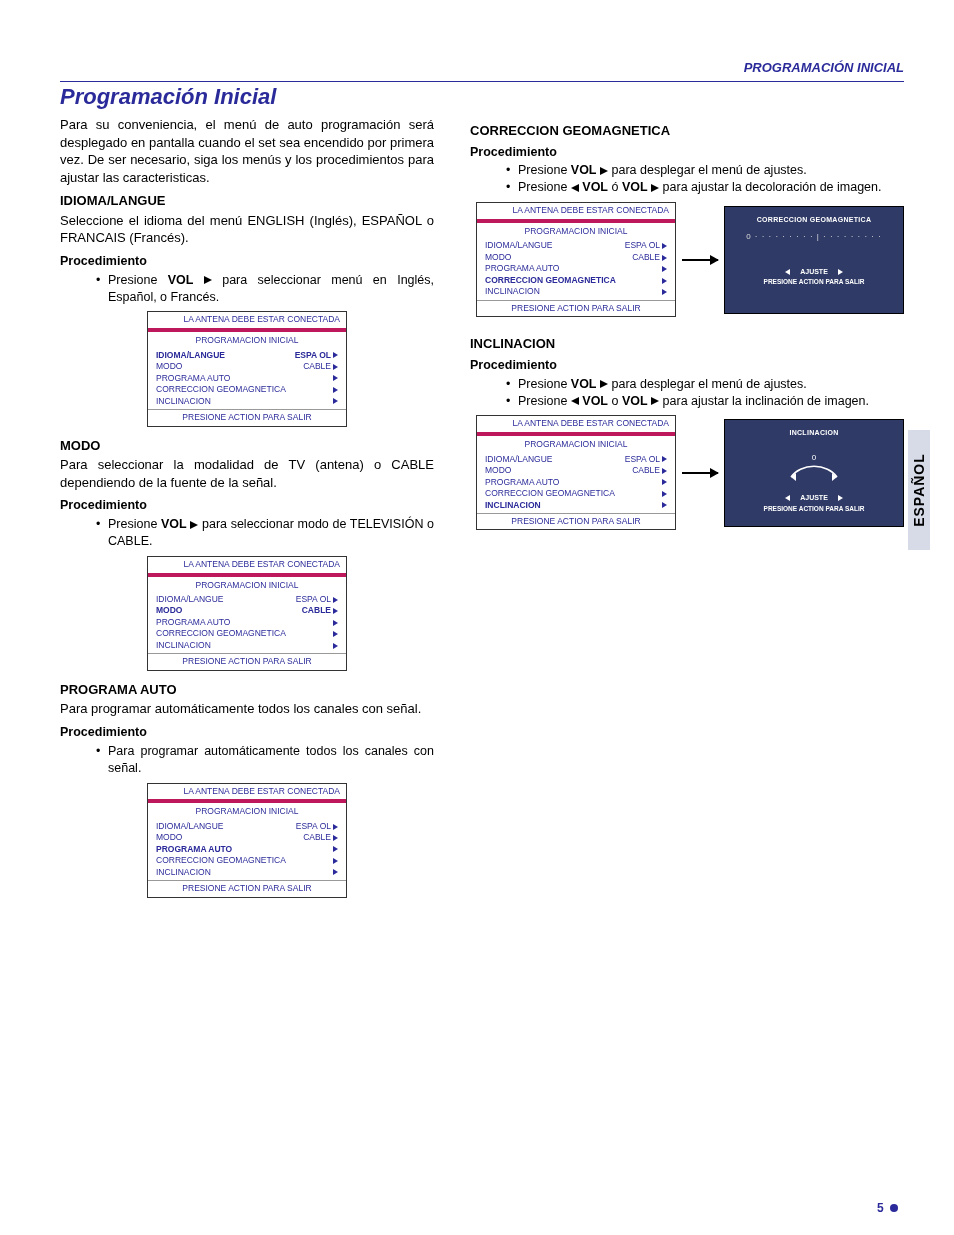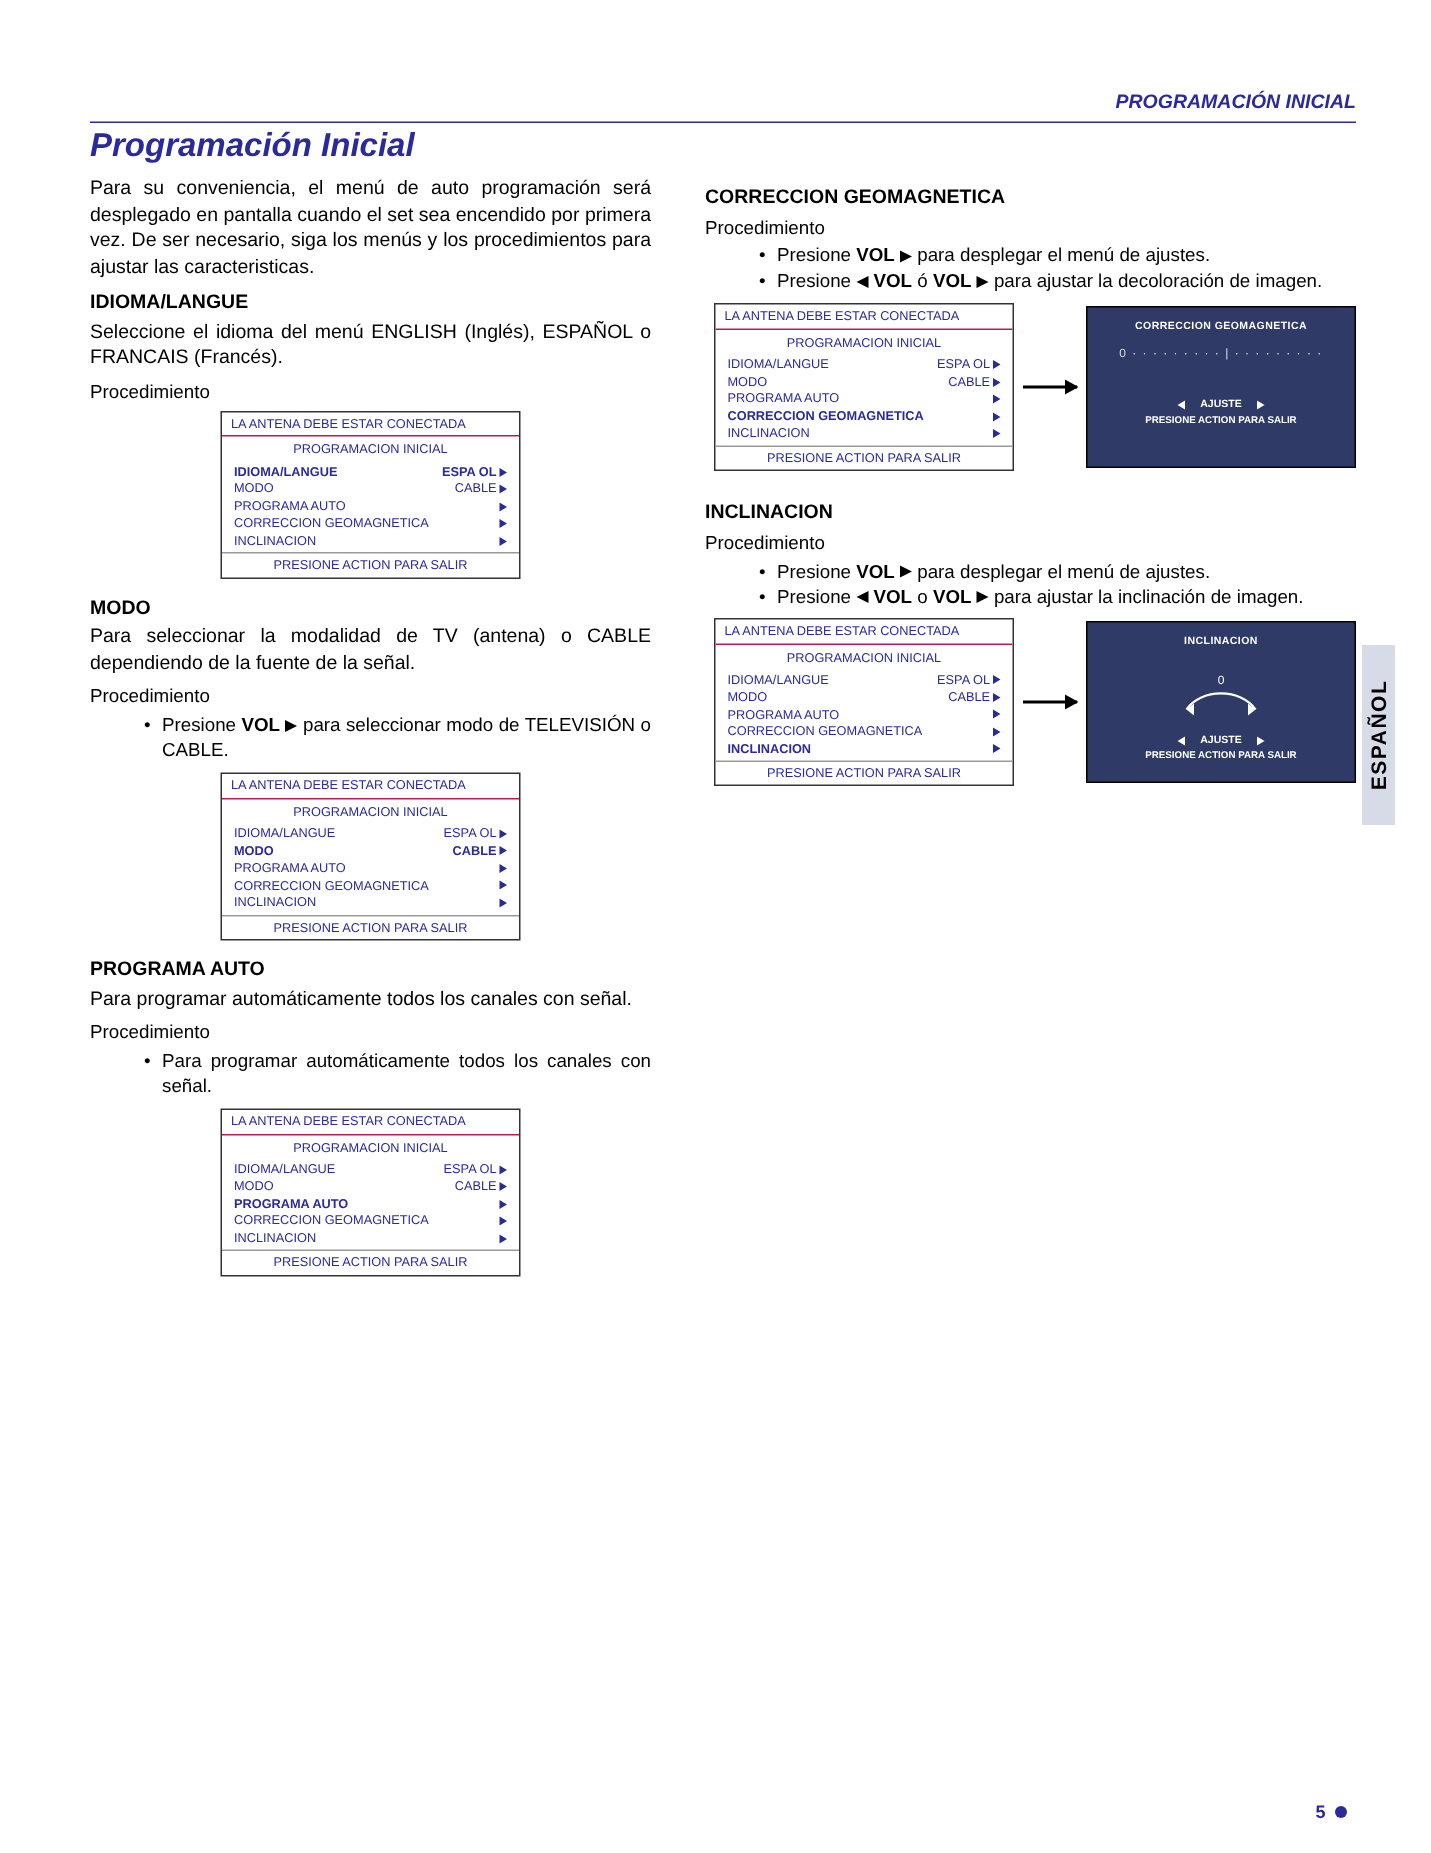--- a/index.html
+++ b/index.html
@@ -5,32 +5,32 @@
   * { box-sizing: border-box; margin: 0; padding: 0; }
   body { font-family: Arial, Helvetica, sans-serif; background: #fff; width: 954px; height: 1235px; position: relative; color: #000; }
   .page { padding: 60px 50px 30px 60px; position: relative; }
   .header-line { border-top: 1.5px solid #2a2a9a; margin-bottom: 2px; }
   .header-label { color: #2a2a9a; font-weight: bold; font-style: italic; font-size: 13px; text-align: right; font-variant: small-caps; margin-bottom: 6px; }
   .main-title { color: #2a2a9a; font-style: italic; font-weight: bold; font-size: 22px; margin-bottom: 6px; }
   .columns { display: flex; gap: 36px; }
   .col { flex: 1; font-size: 13px; line-height: 1.35; }
   .col p.body { text-align: justify; margin-bottom: 6px; }
   .sect-head { font-weight: bold; font-size: 13px; margin-top: 6px; margin-bottom: 2px; }
-  .sub-head { font-weight: normal; font-size: 12.5px; margin-top: 4px; margin-bottom: 2px; }
+  .sub-head { font-weight: bold; font-size: 12.5px; margin-top: 4px; margin-bottom: 2px; }
   ul.proc { list-style: none; padding-left: 36px; margin-bottom: 6px; }
   ul.proc li { font-size: 12.5px; text-align: justify; position: relative; padding-left: 12px; line-height: 1.35; }
   ul.proc li::before { content: "•"; position: absolute; left: 0; top: 0; }
   .bold { font-weight: bold; }
   .tri { display: inline-block; vertical-align: middle; }
   .tri.right { width: 0; height: 0; border-top: 4.5px solid transparent; border-bottom: 4.5px solid transparent; border-left: 8px solid #000; }
   .tri.left { width: 0; height: 0; border-top: 4.5px solid transparent; border-bottom: 4.5px solid transparent; border-right: 8px solid #000; }
 
   
   .osd { border: 1px solid #333; width: 200px; margin: 4px auto 10px auto; font-size: 8.5px; color: #2a2a9a; }
-  .osd .warn { text-align: left; padding: 3px 6px; border-bottom: 1px solid #be185d; line-height: 1.15; }
+  .osd .warn { text-align: right; padding: 3px 6px; border-bottom: 4px solid #be185d; line-height: 1.15; }
   .osd .title { text-align: center; padding: 3px 6px; }
   .osd .rows { padding: 0 8px 2px 8px; }
   .osd .row { display: flex; justify-content: space-between; align-items: center; line-height: 1.35; }
   .osd .row .name {}
   .osd .row .val { display: flex; align-items: center; gap: 2px; }
   .osd .row .val .mtri { width:0;height:0;border-top:3px solid transparent;border-bottom:3px solid transparent;border-left:5px solid #2a2a9a; }
   .osd .hl { font-weight: bold; }
   .osd .foot { text-align: center; border-top: 1px solid #999; padding: 2px; }
 
   
@@ -67,20 +67,27 @@
   <div class="main-title">Programación Inicial</div>
 
   <div class="columns">
 
     <div class="col">
       <p class="body">Para su conveniencia, el menú de auto programación será desplegado en pantalla cuando el set sea encendido por primera vez. De ser necesario, siga los menús y los procedimientos para ajustar las caracteristicas.</p>
 
       <div class="sect-head">IDIOMA/LANGUE</div>
       <p class="body">Seleccione el idioma del menú ENGLISH (Inglés), ESPAÑOL o FRANCAIS (Francés).</p>
       <div class="sub-head">Procedimiento</div>
+      <ul class="proc">
+        <li>
+          <span>Presione </span><span class="bold">VOL</span>
+          <span class="tri right"></span>
+          <span> para seleccionar menú en Inglés, Español, o Francés.</span>
+        </li>
+      </ul>
 
       <div class="osd">
         <div class="warn">LA  ANTENA DEBE ESTAR CONECTADA</div>
         <div class="title">PROGRAMACION INICIAL</div>
         <div class="rows">
           <div class="row hl">
               <span class="name">IDIOMA/LANGUE</span>
               <span class="val">
                 <span>ESPA OL</span>
                 <span class="mtri"></span>

